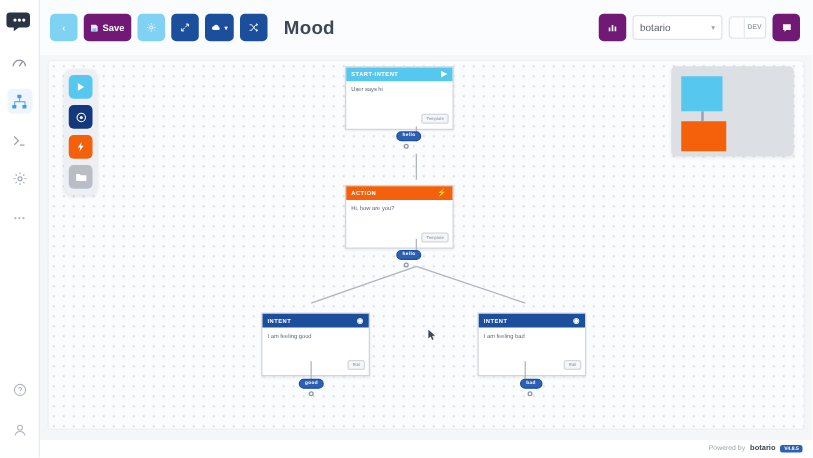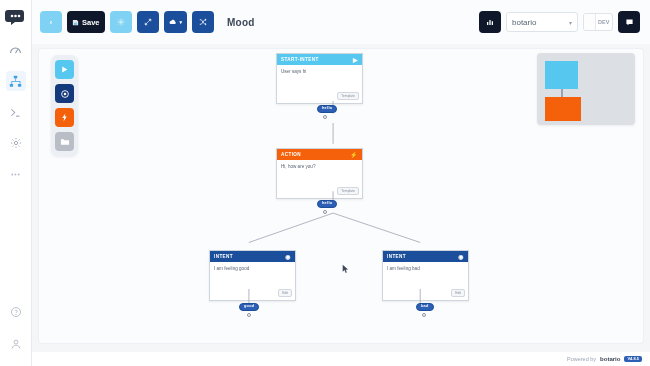--- a/index.html
+++ b/index.html
@@ -46,25 +46,25 @@
     position: relative; z-index: 4;
   }
   .tb-btn {
     height: 22px; min-width: 22px;
     border-radius: 4px; border: none;
     display: inline-flex; align-items: center; justify-content: center;
     gap: 3px; margin-right: 5px;
     font-size: 7.5px; font-weight: bold; color: #fff;
     cursor: pointer; padding: 0 5px;
   }
-  .tb-btn.light { background: #0f172a; }
+  .tb-btn.light { background: #701a75; }
   .tb-btn.lighter { background: #7fd2f3; }
   .tb-btn.dark { background: #1b4f9c; }
   .tb-title {
-    margin-left: 8px; font-size: 10px; font-weight: bold; color: #3d4757;
+    margin-left: 8px; font-size: 15px; font-weight: bold; color: #3d4757;
     letter-spacing: .2px;
   }
   .tb-right { margin-left: auto; display: flex; align-items: center; gap: 5px; }
   .tb-select {
     width: 72px; height: 20px; background: #fff;
     border: 1px solid #dfe4ea; border-radius: 3px;
     display: flex; align-items: center; padding: 0 5px;
     font-size: 8px; color: #5a6475;
   }
   .tb-select .caret { margin-left: auto; font-size: 6px; color: #9aa3b2; }

